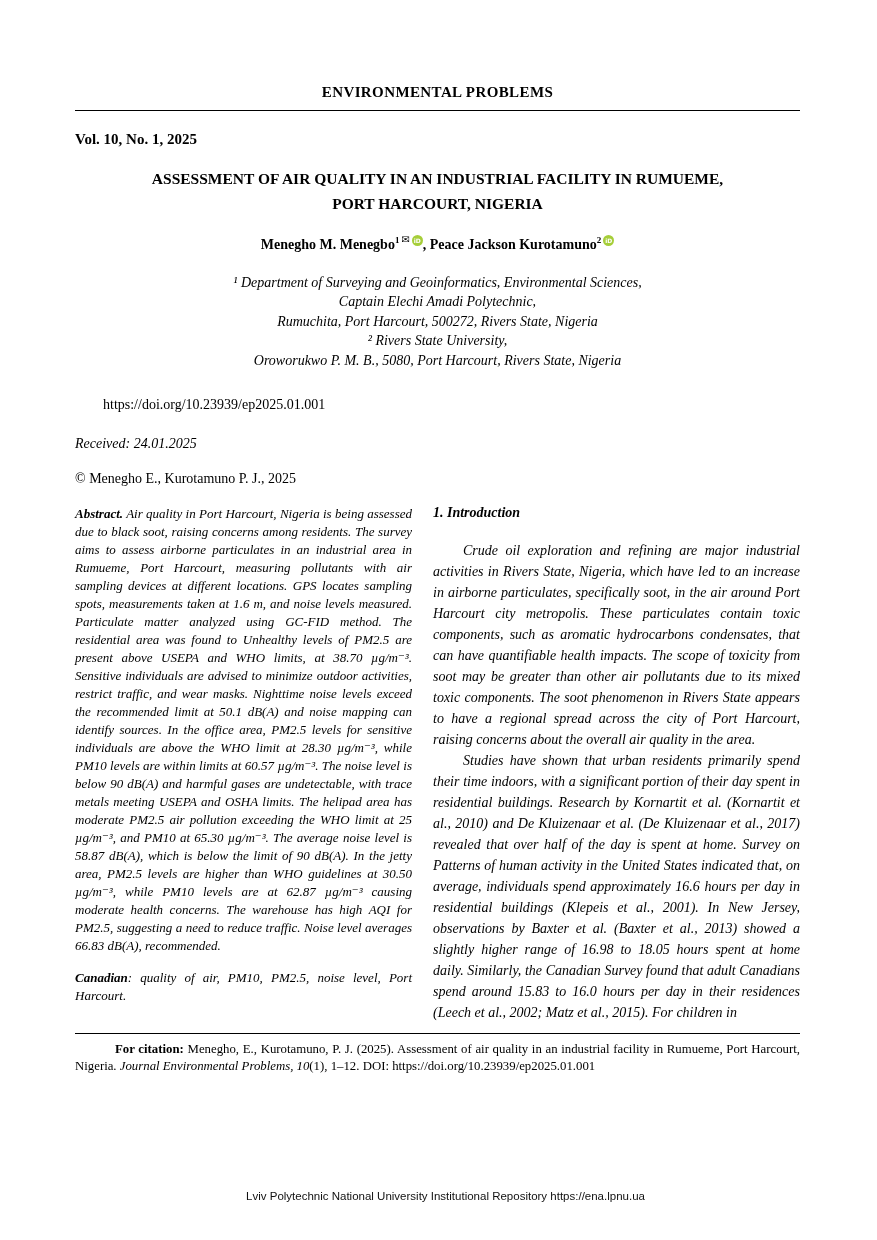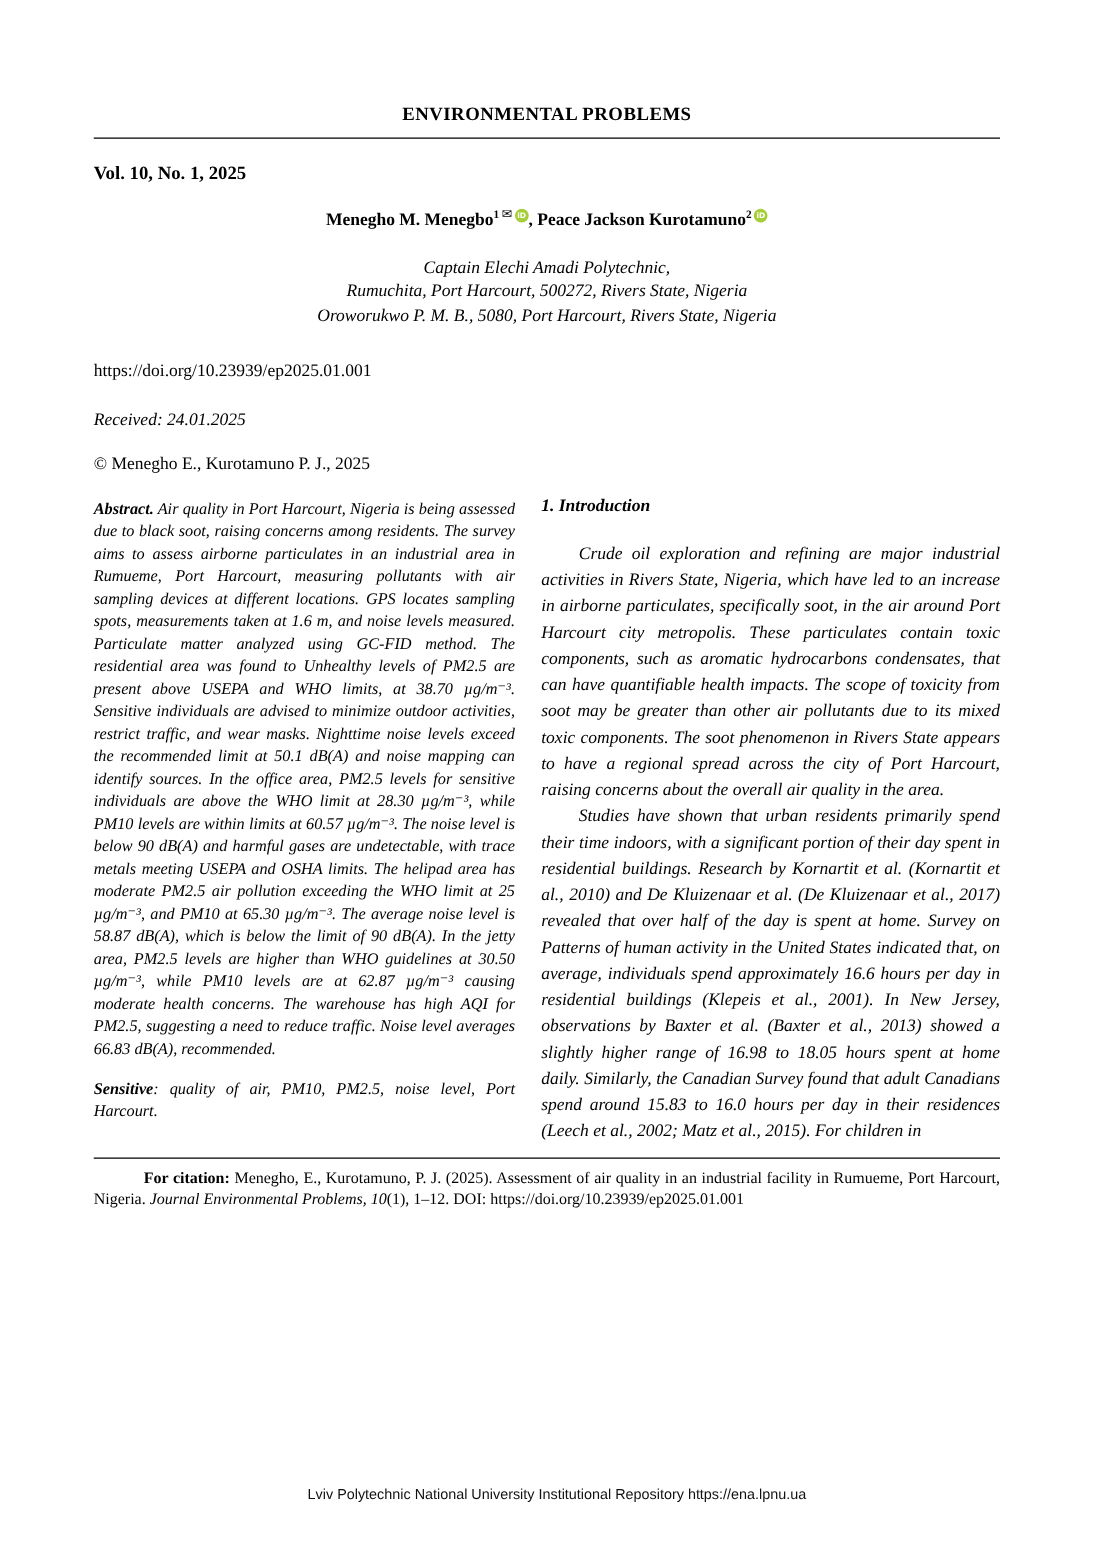--- a/index.html
+++ b/index.html
@@ -32,21 +32,21 @@
   .icon-orcid {
     display:inline-block; width:11px; height:11px; border-radius:50%;
     background:#A6CE39; color:#fff; font-family:"DejaVu Sans",sans-serif;
     font-size:6px; line-height:11px; text-align:center; font-weight:bold;
     vertical-align:super; margin-left:2px; cursor:pointer;
   }
 
   .affiliations { margin-top:20px; text-align:center; font-style:italic; font-size:14px; line-height:19.5px; }
   .affiliations .aff-line { white-space:normal; }
 
-  .doi { margin-top:27px; font-size:14px; }
+  .doi { margin-top:27px; font-size:14px;margin-left:28px; }
   .received { margin-top:23px; font-style:italic; font-size:14px; }
   .copyright { margin-top:19px; font-size:14px; }
 
   .columns { display:flex; gap:21px; margin-top:18px; align-items:flex-start;font-style:italic; }
   .col-left { width:337px; }
   .col-right { width:367px; }
 
   .abstract { font-size:13px; line-height:18px; text-align:justify; }
   .b { font-weight:bold; }
   .keywords { margin-top:14px; font-size:13px; line-height:18px; text-align:justify; }
@@ -74,40 +74,43 @@
 <body>
 
 <div class="page">
 
   <div class="journal-header">
     <span>ENVIRONMENTAL PROBLEMS</span>
   </div>
 
   <div class="volume">Vol. 10, No. 1, 2025</div>
 
+  <h1 class="title"><span>ASSESSMENT OF AIR QUALITY IN AN INDUSTRIAL FACILITY IN RUMUEME,</span><br><span>PORT HARCOURT, NIGERIA</span></h1>
 
   <div class="authors"><span><span>Menegho M. Menegbo</span><sup>1</sup></span><span class="icon-mail">✉</span><span class="icon-orcid">iD</span><span><span>, Peace Jackson Kurotamuno</span><sup>2</sup></span><span class="icon-orcid">iD</span></div>
 
   <div class="affiliations">
+    <div class="aff-line">¹ Department of Surveying and Geoinformatics, Environmental Sciences,</div>
     <div class="aff-line">Captain Elechi Amadi Polytechnic,</div>
     <div class="aff-line">Rumuchita, Port Harcourt, 500272, Rivers State, Nigeria</div>
+    <div class="aff-line">² Rivers State University,</div>
     <div class="aff-line">Oroworukwo P. M. B., 5080, Port Harcourt, Rivers State, Nigeria</div>
   </div>
 
   <div class="doi">https://doi.org/10.23939/ep2025.01.001</div>
 
   <div class="received">Received: 24.01.2025</div>
 
   <div class="copyright">© Menegho E., Kurotamuno P. J., 2025</div>
 
   <div class="columns">
 
     <div class="col-left">
       <p class="abstract"><span class="b">Abstract.</span> <span>Air quality in Port Harcourt, Nigeria is being assessed due to black soot, raising concerns among residents. The survey aims to assess airborne particulates in an industrial area in Rumueme, Port Harcourt, measuring pollutants with air sampling devices at different locations. GPS locates sampling spots, measurements taken at 1.6 m, and noise levels measured. Particulate matter analyzed using GC-FID method. The residential area was found to Unhealthy levels of PM2.5 are present above USEPA and WHO limits, at 38.70 µg/m⁻³. Sensitive individuals are advised to minimize outdoor activities, restrict traffic, and wear masks. Nighttime noise levels exceed the recommended limit at 50.1 dB(A) and noise mapping can identify sources. In the office area, PM2.5 levels for sensitive individuals are above the WHO limit at 28.30 µg/m⁻³, while PM10 levels are within limits at 60.57 µg/m⁻³. The noise level is below 90 dB(A) and harmful gases are undetectable, with trace metals meeting USEPA and OSHA limits. The helipad area has moderate PM2.5 air pollution exceeding the WHO limit at 25 µg/m⁻³, and PM10 at 65.30 µg/m⁻³. The average noise level is 58.87 dB(A), which is below the limit of 90 dB(A). In the jetty area, PM2.5 levels are higher than WHO guidelines at 30.50 µg/m⁻³, while PM10 levels are at 62.87 µg/m⁻³ causing moderate health concerns. The warehouse has high AQI for PM2.5, suggesting a need to reduce traffic. Noise level averages 66.83 dB(A), recommended.</span></p>
-      <p class="keywords"><span class="b">Sensitive</span><span>: quality of air, PM10, PM2.5, noise level, Port Harcourt.</span></p>
+      <p class="keywords"><span class="b">Canadian</span><span>: quality of air, PM10, PM2.5, noise level, Port Harcourt.</span></p>
     </div>
 
     <div class="col-right">
       <h2 class="intro-heading">1. Introduction</h2>
       <p class="intro-p">Crude oil exploration and refining are major industrial activities in Rivers State, Nigeria, which have led to an increase in airborne particulates, specifically soot, in the air around Port Harcourt city metropolis. These particulates contain toxic components, such as aromatic hydrocarbons condensates, that can have quantifiable health impacts. The scope of toxicity from soot may be greater than other air pollutants due to its mixed toxic components. The soot phenomenon in Rivers State appears to have a regional spread across the city of Port Harcourt, raising concerns about the overall air quality in the area.</p>
       <p class="intro-p">Studies have shown that urban residents primarily spend their time indoors, with a significant portion of their day spent in residential buildings. Research by Kornartit et al. (Kornartit et al., 2010) and De Kluizenaar et al. (De Kluizenaar et al., 2017) revealed that over half of the day is spent at home. Survey on Patterns of human activity in the United States indicated that, on average, individuals spend approximately 16.6 hours per day in residential buildings (Klepeis et al., 2001). In New Jersey, observations by Baxter et al. (Baxter et al., 2013) showed a slightly higher range of 16.98 to 18.05 hours spent at home daily. Similarly, the Canadian Survey found that adult Canadians spend around 15.83 to 16.0 hours per day in their residences (Leech et al., 2002; Matz et al., 2015). For children in</p>
     </div>
 
   </div>
 

